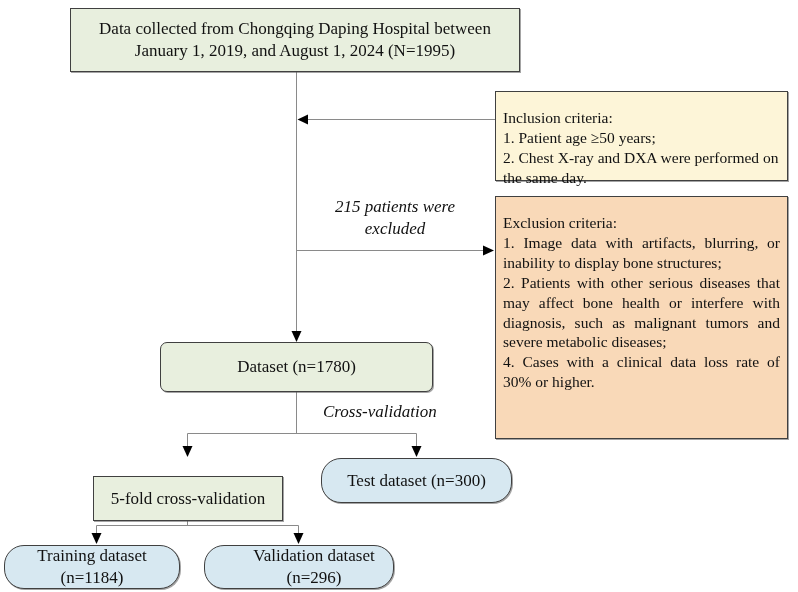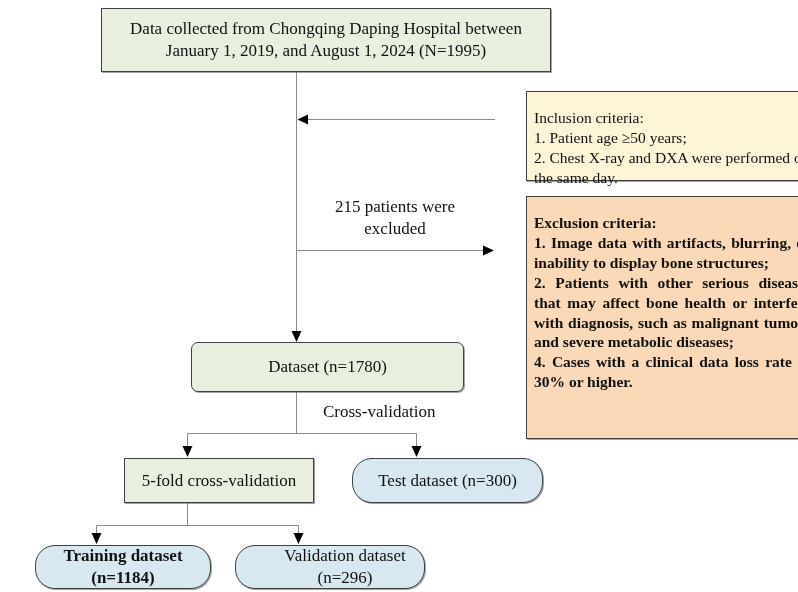--- a/index.html
+++ b/index.html
@@ -21,31 +21,30 @@
     left: 0; top: 0;
     width: 798px; height: 592px;
     z-index: 0;
   }
   .box {
     position: absolute;
     box-sizing: border-box;
     border: 1.5px solid var(--border, #404040);
     box-shadow: 1px 1px 0 rgba(90,90,90,0.55);
     z-index: 1;
-    margin-left: 31px;
   }
   .box.center {
     display: flex;
     align-items: center;
     justify-content: center;
     text-align: center;
   }
   .fill-green  { background: var(--green,  #e8efde); }
   .fill-yellow { background: var(--yellow, #fdf5d8); }
-  .fill-orange { background: var(--orange, #f9d9b8); font-weight: bold; }
+  .fill-orange { background: var(--orange, #f9d9b8); }
   .fill-blue   { background: var(--blue,   #d7e8f1); border-radius: 20px; }
 
   .box-label {
     font-size: 17px;
     line-height: 22px;
     padding: 0 6px;
   }
   .criteria {
     padding: 16px 7px;
     font-size: 15.5px;
@@ -56,20 +55,21 @@
     text-align: left;
   }
   .criteria.justify .crit-item {
     text-align: justify;
   }
   .annotation {
     position: absolute;
     z-index: 1;
     font-size: 17px;
     line-height: 22px;
+    font-style: italic;
   }
   .annotation.center { text-align: center; }
   svg line   { stroke: var(--line, #8a8a8a); stroke-width: 1; }
   svg polygon{ fill: #000000; stroke: none; }
 </style>
 </head>
 <body>
 
 <div class="canvas">
 
@@ -122,29 +122,29 @@
   </div>
 
   <div class="annotation center" style="left:320px; top:196px; width:150px;">215 patients were excluded</div>
 
   <div class="box center fill-green" style="left:160px; top:342px; width:273px; height:50px;border-radius:7px;">
     <div class="box-label">Dataset (n=1780)</div>
   </div>
 
   <div class="annotation" style="left:323px; top:401px;">Cross-validation</div>
 
-  <div class="box center fill-green" style="left:93px; top:458px; width:190px; height:45px;">
+  <div class="box center fill-green" style="left:93px; top:476px; width:190px; height:45px;">
     <div class="box-label">5-fold cross-validation</div>
   </div>
 
   <div class="box center fill-blue" style="left:321px; top:458px; width:191px; height:45px;">
     <div class="box-label">Test dataset (n=300)</div>
   </div>
 
-  <div class="box center fill-blue" style="left:4px; top:545px; width:176px; height:44px;font-weight:bold;">
+  <div class="box center fill-blue" style="left:4px; top:545px; width:176px; height:44px;">
     <div class="box-label">Training dataset (n=1184)</div>
   </div>
 
   <div class="box center fill-blue" style="left:204px; top:545px; width:190px; height:44px;padding-left:30px;">
     <div class="box-label">Validation dataset (n=296)</div>
   </div>
 
 </div>
 
 </body></html>

